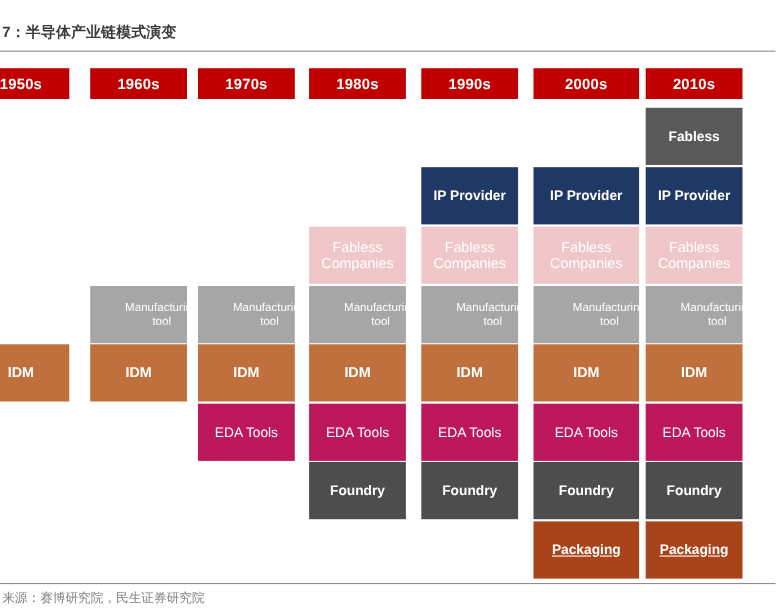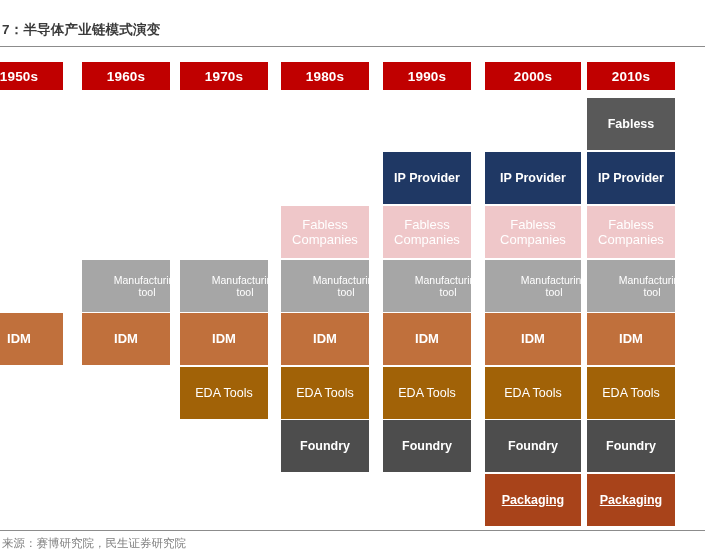--- a/index.html
+++ b/index.html
@@ -106,21 +106,21 @@
     line-height: 1.18;
     padding: 0 3px;
   }
 
   
   .cell.software      { background: #595959; font-size: 12.5px; font-weight: bold; }
   .cell.ip-provider   { background: #1F3864; font-size: 12.5px; font-weight: bold; }
   .cell.fabless       { background: #EFC7C9; font-size: 13px;   font-weight: normal; }
   .cell.manufacturing { background: #A6A6A6; font-size: 10.5px; font-weight: normal; padding-left: 45px; }
   .cell.idm           { background: #C0703C; font-size: 13px;   font-weight: bold; }
-  .cell.eda           { background: #a16207; font-size: 12.5px; font-weight: normal; }
+  .cell.eda           { background: #be185d; font-size: 12.5px; font-weight: normal; }
   .cell.foundry       { background: #4D4D4D; font-size: 12.5px; font-weight: bold; }
   .cell.packaging     { background: #A8431A; font-size: 12.5px; font-weight: bold; text-decoration: underline; }
 
   .cell .cell-label {
     display: block;
     white-space: pre-line;
   }
 </style>
 </head>
 <body>

